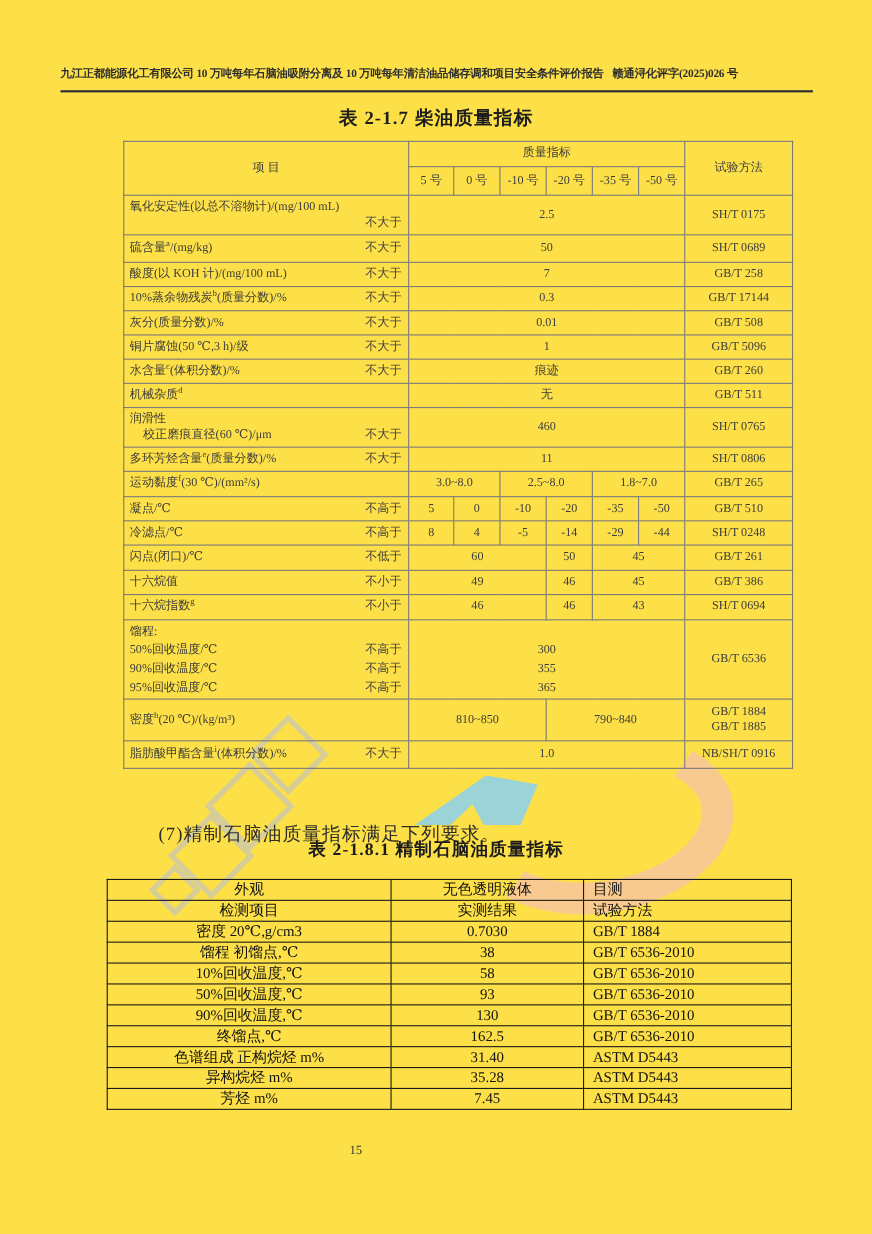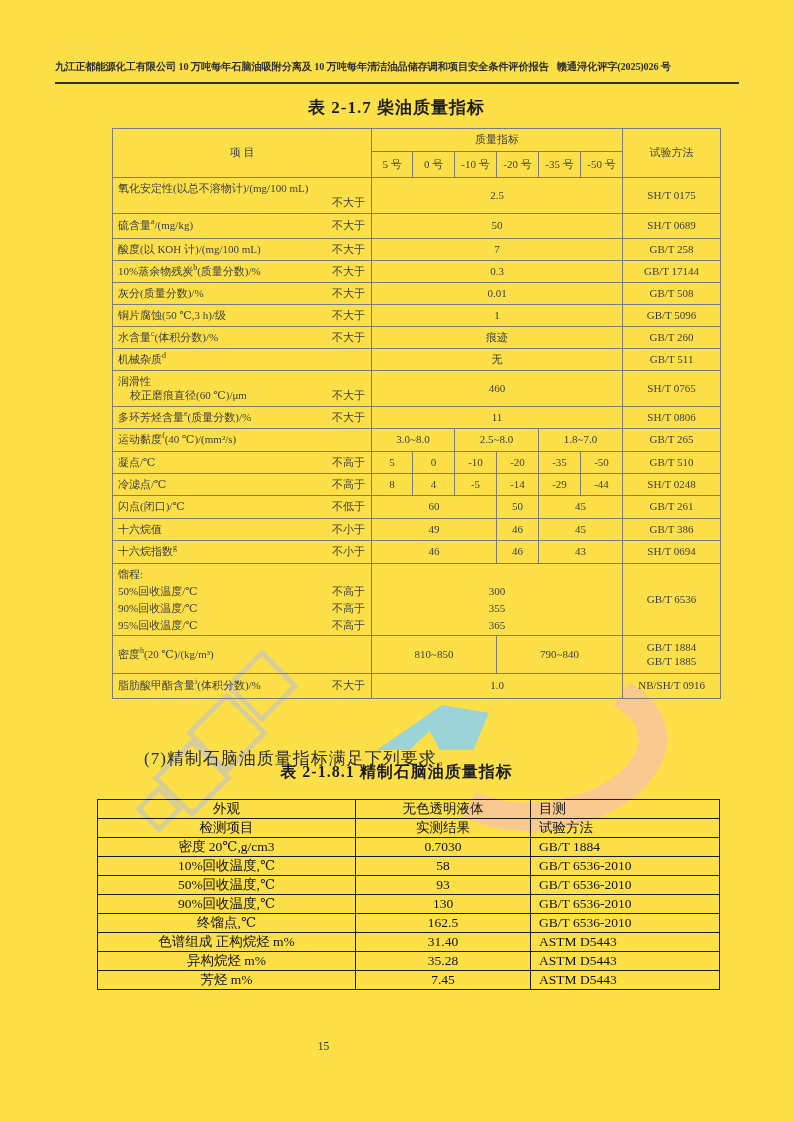--- a/index.html
+++ b/index.html
@@ -202,21 +202,21 @@
                 <span><span>多环芳烃含量</span><sup>e</sup><span>(质量分数)/%</span></span>
                 <span>不大于</span>
               </div>
         </td>
         <td colspan="6">11</td>
         <td>SH/T 0806</td>
       </tr>
 
       <tr class="h23">
         <td class="lab">
-          <span><span>运动黏度</span><sup>f</sup><span>(40 ℃)/(mm²/s)</span></span>
+          <span><span>运动黏度</span><sup>f</sup><span>(30 ℃)/(mm²/s)</span></span>
         </td>
         <td colspan="2">3.0~8.0</td>
         <td colspan="2">2.5~8.0</td>
         <td colspan="2">1.8~7.0</td>
         <td>GB/T 265</td>
       </tr>
 
       <tr class="h22">
         <td class="lab">
           <div class="fx">
@@ -357,20 +357,25 @@
         <td>检测项目</td>
         <td>实测结果</td>
         <td class="c3">试验方法</td>
       </tr>
       <tr>
         <td>密度 20℃,g/cm3</td>
         <td>0.7030</td>
         <td class="c3">GB/T 1884</td>
       </tr>
       <tr>
+        <td>馏程 初馏点,℃</td>
+        <td>38</td>
+        <td class="c3">GB/T 6536-2010</td>
+      </tr>
+      <tr>
         <td>10%回收温度,℃</td>
         <td>58</td>
         <td class="c3">GB/T 6536-2010</td>
       </tr>
       <tr>
         <td>50%回收温度,℃</td>
         <td>93</td>
         <td class="c3">GB/T 6536-2010</td>
       </tr>
       <tr>

